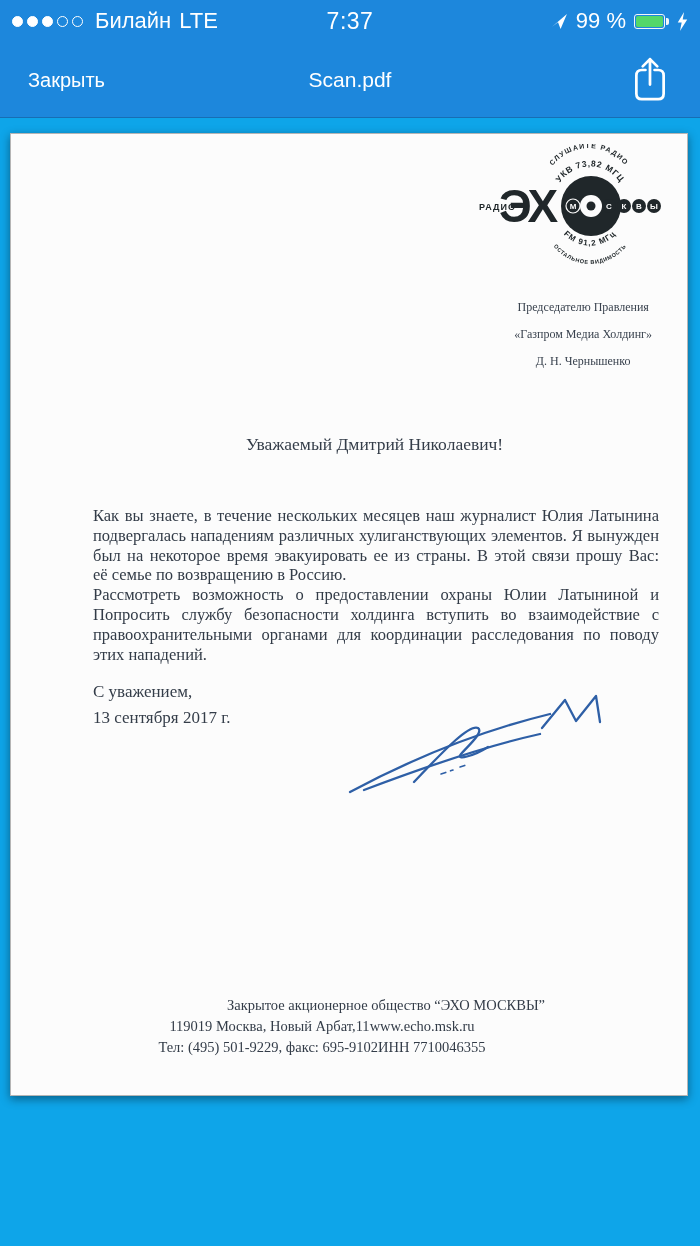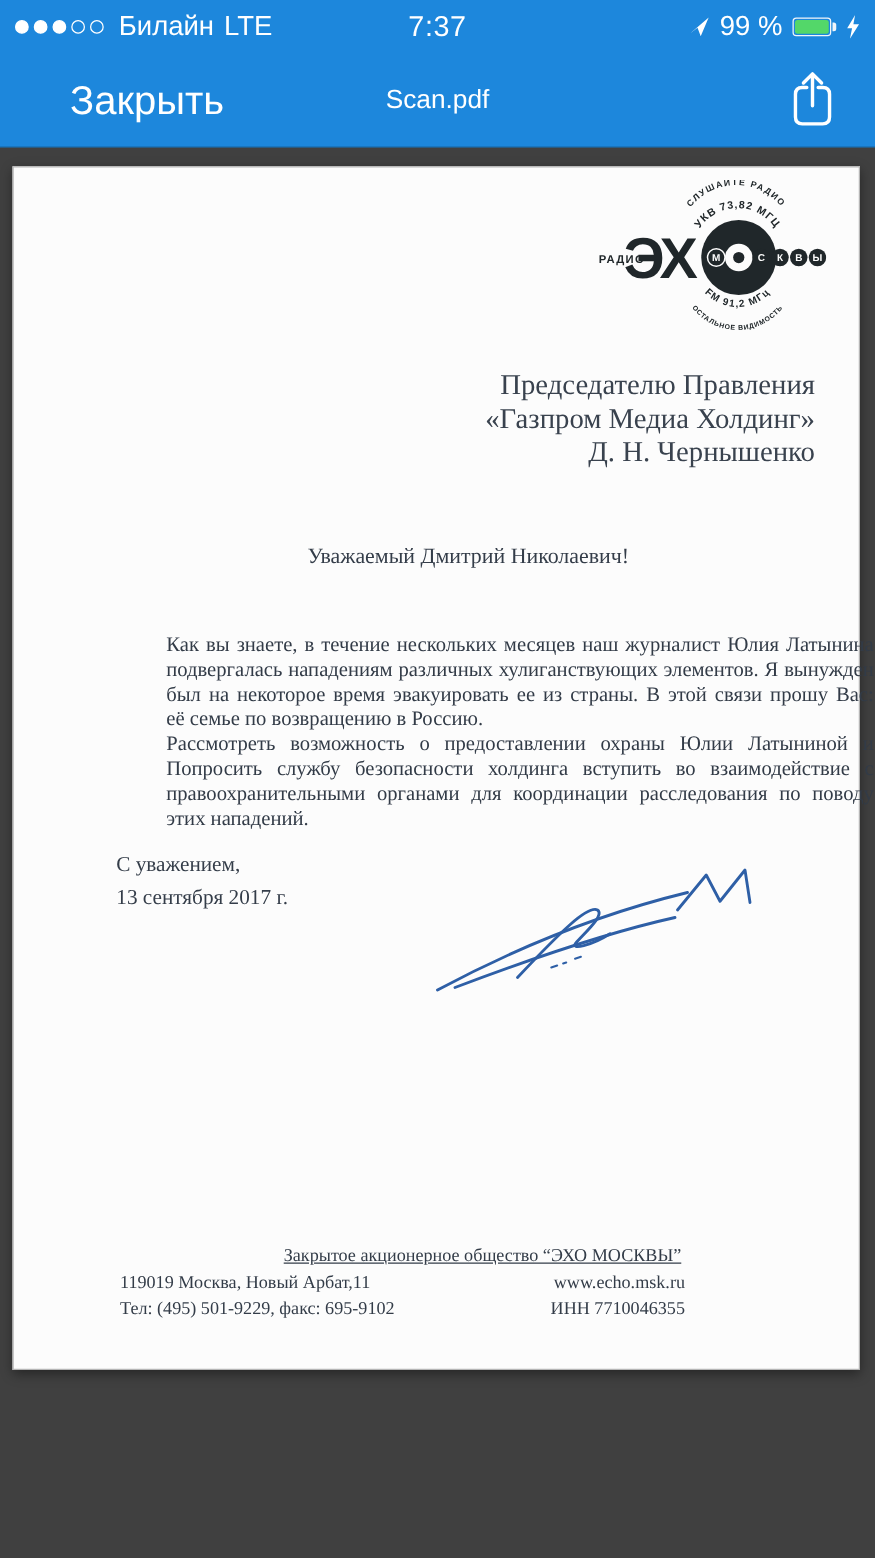--- a/index.html
+++ b/index.html
@@ -1,19 +1,19 @@
 <!DOCTYPE html>
 <html><head>
 <meta charset="utf-8">
 <style>
   * { margin:0; padding:0; box-sizing:border-box; }
   html,body { background:#555; }
   .phone {
     position:relative; width:700px; height:1246px; margin:0 auto;
-    background:#404040; overflow:hidden;
+    background:#0ea5e9; overflow:hidden;
     font-family:"Liberation Sans", sans-serif;
   }
   
   .chrome { position:absolute; top:0; left:0; right:0; height:118px;
     background:#1d87dc; color:#fff; border-bottom:1px solid rgba(0,0,0,0.18); }
   .statusbar { position:relative; height:42px; display:flex; align-items:center;
     padding:0 12px; font-size:22px; }
   .sb-left { display:flex; align-items:center; gap:8px; }
   .dots { display:flex; gap:4px; align-items:center; margin-right:4px; }
   .dot { width:11px; height:11px; border-radius:50%; border:1.5px solid #fff; }
@@ -23,46 +23,46 @@
   .sb-right { margin-left:auto; display:flex; align-items:center; gap:8px; }
   .battery-body { position:relative; width:31px; height:15px; border:1px solid #f2f6fa;
     border-radius:3px; }
   .battery-fill { position:absolute; inset:1px; border-radius:2px; }
   .battery-nub { width:3px; height:7px; background:#f2f6fa;
     border-radius:0 2px 2px 0; margin-left:1px; }
   .batt-wrap { display:flex; align-items:center; }
   
   .navbar { position:relative; height:76px; display:flex; align-items:center; }
   .nav-close { position:absolute; left:28px; background:none; border:none;
-    color:#fff; font-size:32px; font-family:inherit; cursor:pointer;margin-left:28px; }
+    color:#fff; font-size:20px; font-family:inherit; cursor:pointer; }
   .nav-title { position:absolute; left:50%; transform:translateX(-50%);
     font-size:21px; color:#fff; }
   .nav-share { position:absolute; right:30px; background:none; border:none;
     cursor:pointer; padding:0; line-height:0; }
   
   .viewport { position:absolute; top:119px; left:0; right:0; bottom:0; }
   .paper { position:absolute; left:10px; top:14px; width:678px; height:963px;
     background:#fcfcfc; border:1px solid #b5b5b5;
     box-shadow:0 3px 9px rgba(0,0,0,0.42);
     font-family:"Liberation Serif", serif; color:#343d49; }
   .logo { position:absolute; left:468px; top:10px; width:182px; height:124px; }
-  .recipient { position:absolute; top:160px; right:35px; text-align:right;
-    font-size:23px; line-height:27px; color:#39424e; }
+  .recipient { position:absolute; top:160px; right:35px; text-align:center;
+    font-size:12px; line-height:27px; color:#39424e; }
   .salutation { position:absolute; top:300px; left:235px; font-size:17.5px; }
   .bodytext { position:absolute; top:372px; left:82px; width:566px;
-    font-size:16.5px; line-height:19.8px; color:#323b47;margin-left:40px; }
+    font-size:16.5px; line-height:19.8px; color:#323b47; }
   .bline.j { text-align:justify; text-align-last:justify; }
   .signoff { position:absolute; top:545px; left:82px; font-size:17px;
     line-height:25.5px; }
   .signature { position:absolute; left:333px; top:552px; width:272px; height:112px; }
   .footer { position:absolute; left:85px; top:861px; width:452px;
     font-size:14.5px; line-height:21px; color:#333c48; }
   .footer-title { text-align:center; text-indent:128px;
-    text-decoration:underline; white-space:nowrap; }
-  .footer-row { display:flex; justify-content:space-between; }
+    white-space:nowrap; }
+  .footer-row { display:flex; justify-content:center; }
 </style>
 </head>
 <body>
 
 <div class="phone">
 
   <div class="chrome">
     <div class="statusbar">
       <div class="sb-left">
         <span class="dots">

